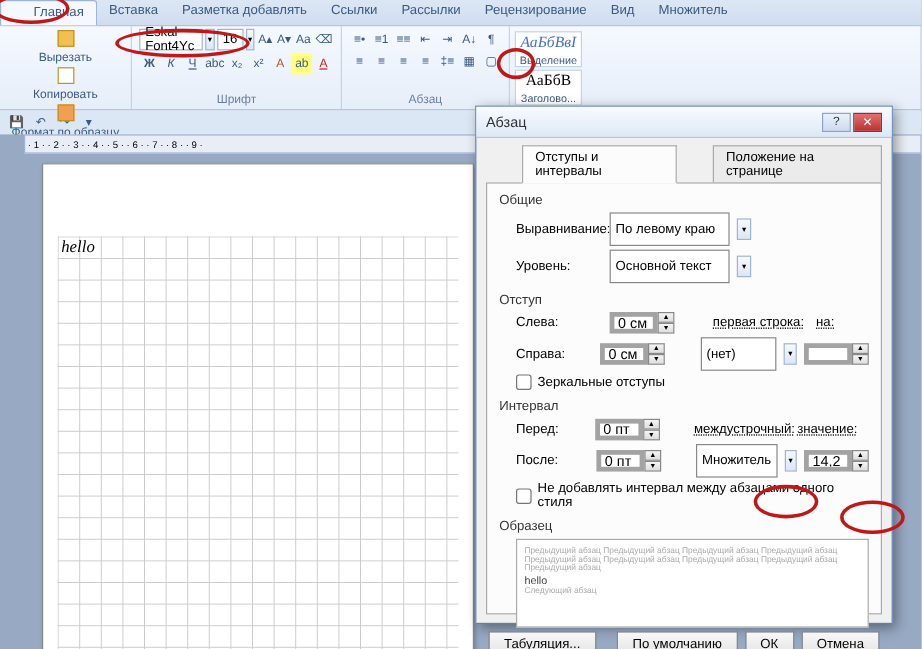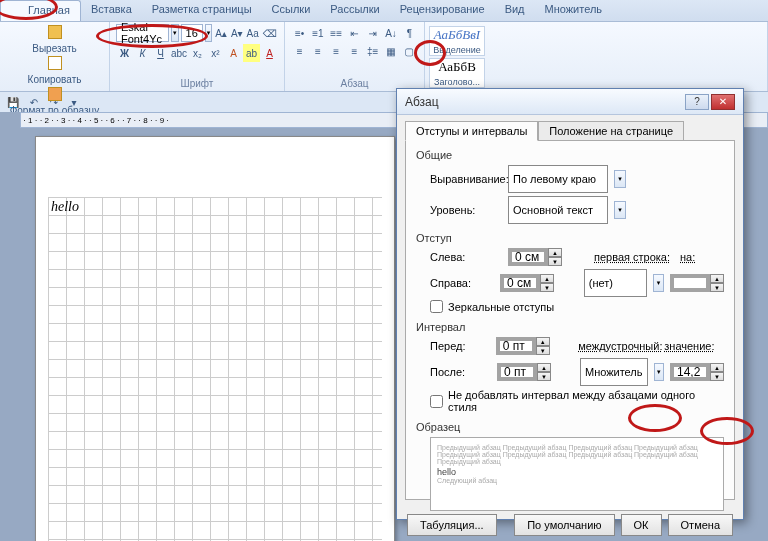--- a/index.html
+++ b/index.html
@@ -43,21 +43,21 @@
 .grid { position: absolute; top: 60px; left: 12px; right: 12px; bottom: 12px; background-image: linear-gradient(#ccc 1px, transparent 1px), linear-gradient(90deg, #ccc 1px, transparent 1px); background-size: 18px 18px; }
 .doc-text { position: absolute; top: 62px; left: 15px; font-family: cursive; font-style: italic; font-size: 14px; }
 
 
 .dialog { position: absolute; top: 88px; left: 396px; width: 348px; height: 432px; background: #f0f0f0; border: 1px solid #6080b0; box-shadow: 3px 3px 10px rgba(0,0,0,.4); }
 .dlg-title { height: 26px; background: linear-gradient(#f8fbff,#dde8f6); display: flex; align-items: center; padding: 0 8px; font-size: 12px; color: #333; border-bottom: 1px solid #b5c5dd; }
 .dlg-title .spacer { flex: 1; }
 .win-btn { width: 24px; height: 16px; margin-left: 2px; border: 1px solid #8aa3c6; background: linear-gradient(#eaf1fa,#cddaee); display: flex; align-items: center; justify-content: center; font-size: 10px; cursor: pointer; }
 .win-btn.close { background: linear-gradient(#e07070,#c03030); color: white; border-color: #903030; }
 .dlg-tabs { display: flex; margin: 6px 8px 0; }
-.dlg-tab { padding: 3px 10px; border: 1px solid #aaa; background: #ebebeb; font-size: 11px; cursor: pointer; }
+.dlg-tab { padding: 3px 10px; border: 1px solid #aaa; background: #ebebeb; font-size: 11px; cursor: pointer; margin-left: 30px; }
 .dlg-tab.active { background: #fcfcfc; border-bottom-color: #fcfcfc; position: relative; z-index: 1; }
 .dlg-body { margin: 0 8px 8px; border: 1px solid #aaa; background: #fcfcfc; padding: 8px 10px; height: 360px; position: relative; margin-top: -1px; }
 .fieldset { margin-bottom: 8px; }
 .fs-label { font-size: 11px; color: #333; margin-bottom: 4px; }
 .form-row { display: flex; align-items: center; margin: 3px 0 3px 14px; gap: 6px; font-size: 11px; }
 .form-row label { width: 72px; }
 .form-row .lbl2 { width: 80px; }
 .sel { border: 1px solid #888; background: white; height: 28px; padding: 0 4px; font-size: 11px; display: flex; align-items: center; }
 .sel.w1 { width: 100px; }
 .spin { display: flex; }
@@ -84,21 +84,21 @@
 .anno.a5 { top: 490px; left: 628px; }
 
 u.dot { text-decoration: underline dotted; }
 </style>
 </head>
 <body>
 
 <div class="tabs">
   <div class="tab active">Главная</div>
   <div class="tab">Вставка</div>
-  <div class="tab">Разметка страницы</div>
+  <div class="tab">Разметка добавлять</div>
   <div class="tab">Ссылки</div>
   <div class="tab">Рассылки</div>
   <div class="tab">Рецензирование</div>
   <div class="tab">Вид</div>
   <div class="tab">Множитель</div>
 </div>
 
 <div class="ribbon">
   <div class="group clipboard">
     <div class="clip-item">

